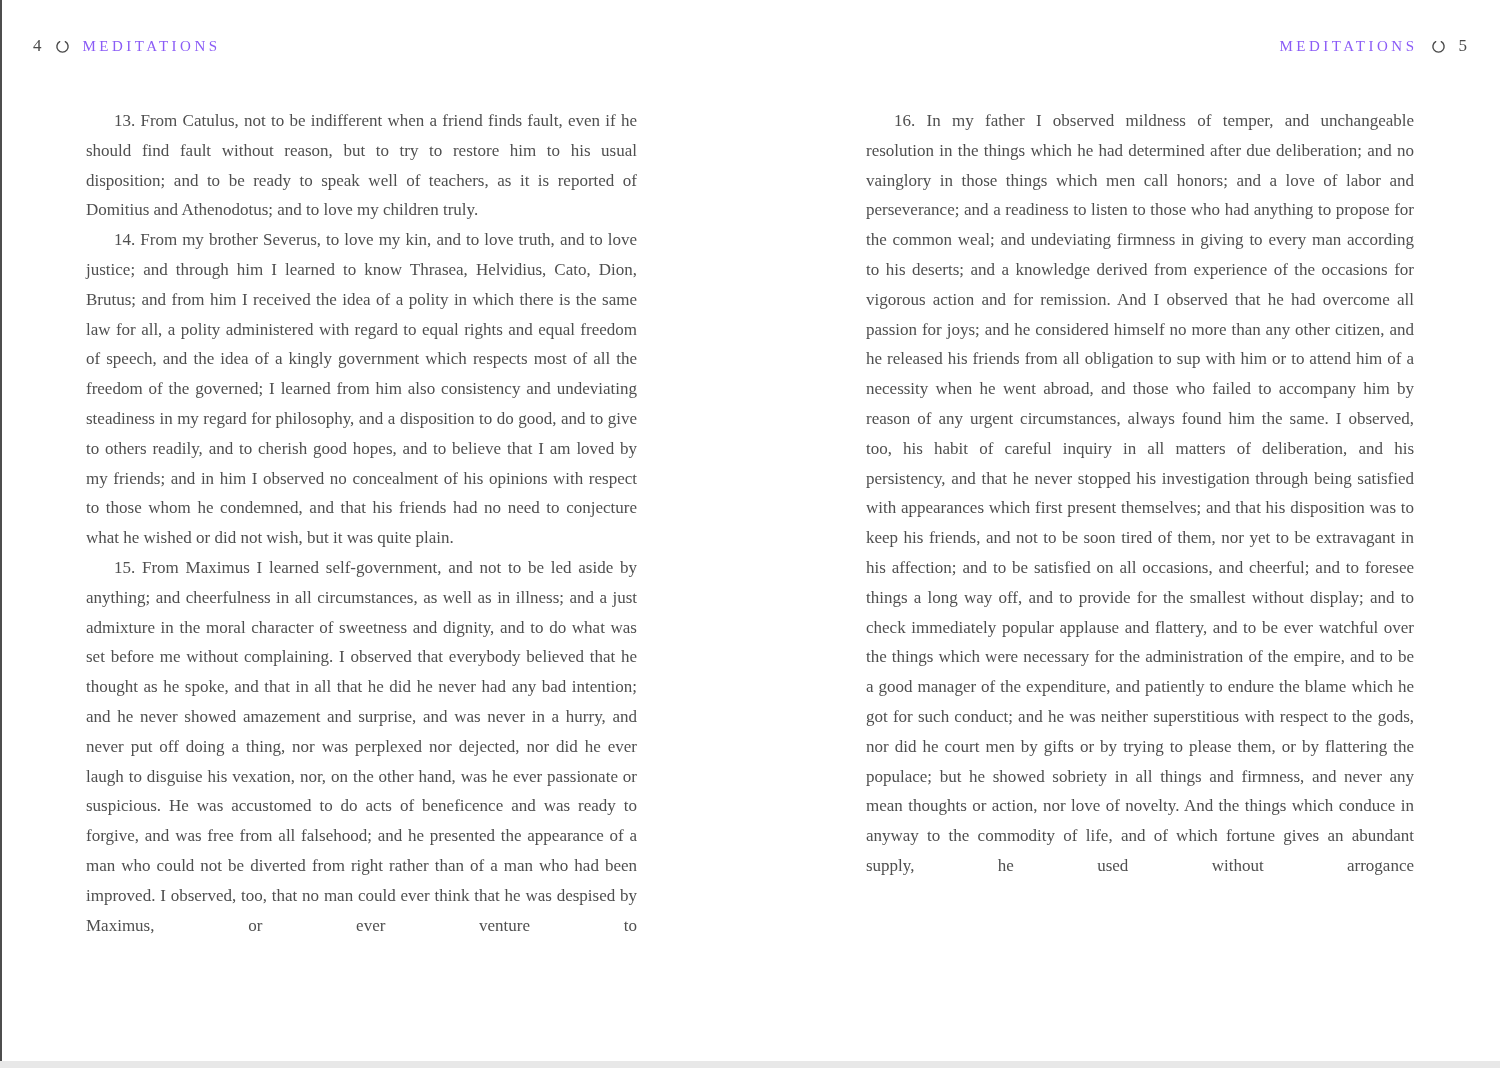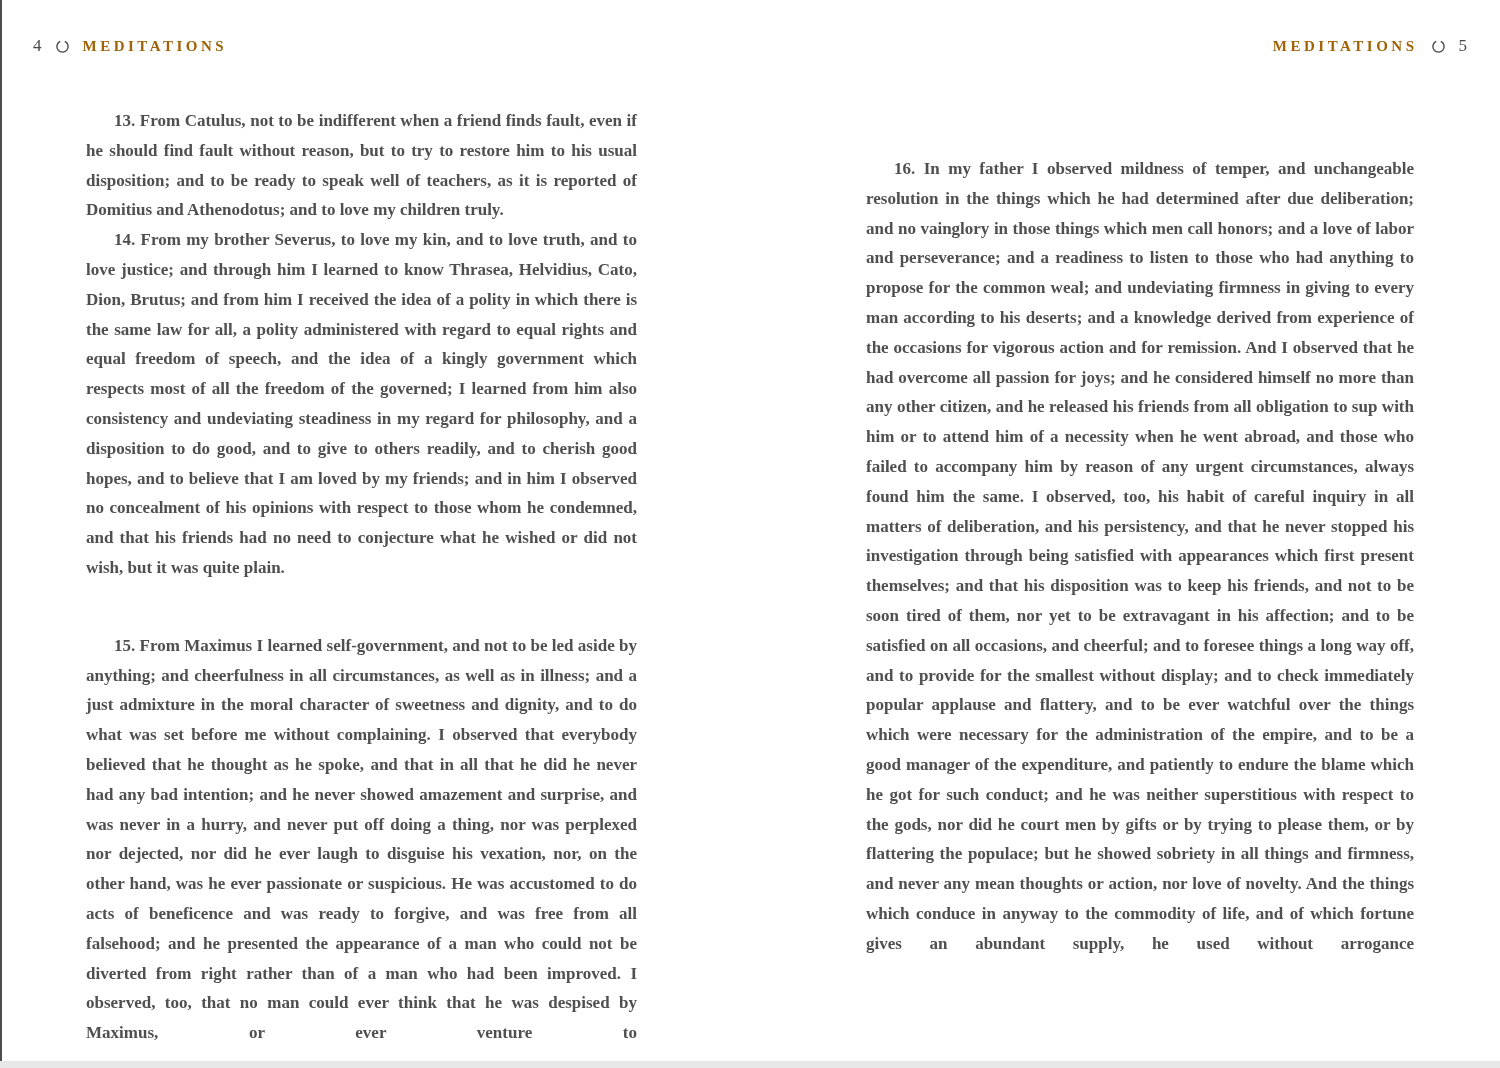--- a/index.html
+++ b/index.html
@@ -35,49 +35,47 @@
     display: flex;
     align-items: center;
     gap: 13px;
     color: #4a4a4a;
   }
   .page-header.left { left: 33px; }
   .page-header.right { right: 33px; }
   .running-title {
     font-size: 15px;
     letter-spacing: 3.5px;
-    color: #a16207;
-    font-weight: bold;
+    color: #8b5cf6;
   }
   .page-number {
     font-size: 17px;
     color: #4a4a4a;
   }
   .ornament {
     color: #4a4a4a;
     display: inline-flex;
     align-items: center;
   }
   .text-column {
     position: absolute;
     top: 106px;
     color: #4f4f4f;
     font-size: 17px;
     line-height: 29.8px;
     text-align: justify;
-    font-weight: bold;
   }
   .text-column.left  { left: 86px;  width: 551px; }
   .text-column.right { left: 866px; width: 548px; }
   .text-column p {
     margin: 0;
     text-indent: 28px;
   }
   .text-column p.no-indent { text-indent: 0; }
-  .text-column p.runs-on { text-align-last: justify; margin-top: 48px; }
+  .text-column p.runs-on { text-align-last: justify; }
 </style>
 </head>
 <body>
 
 <div class="spread">
 
   <div class="left-edge-line"></div>
 
   <div class="page-header left">
     <span class="page-number">4</span>

